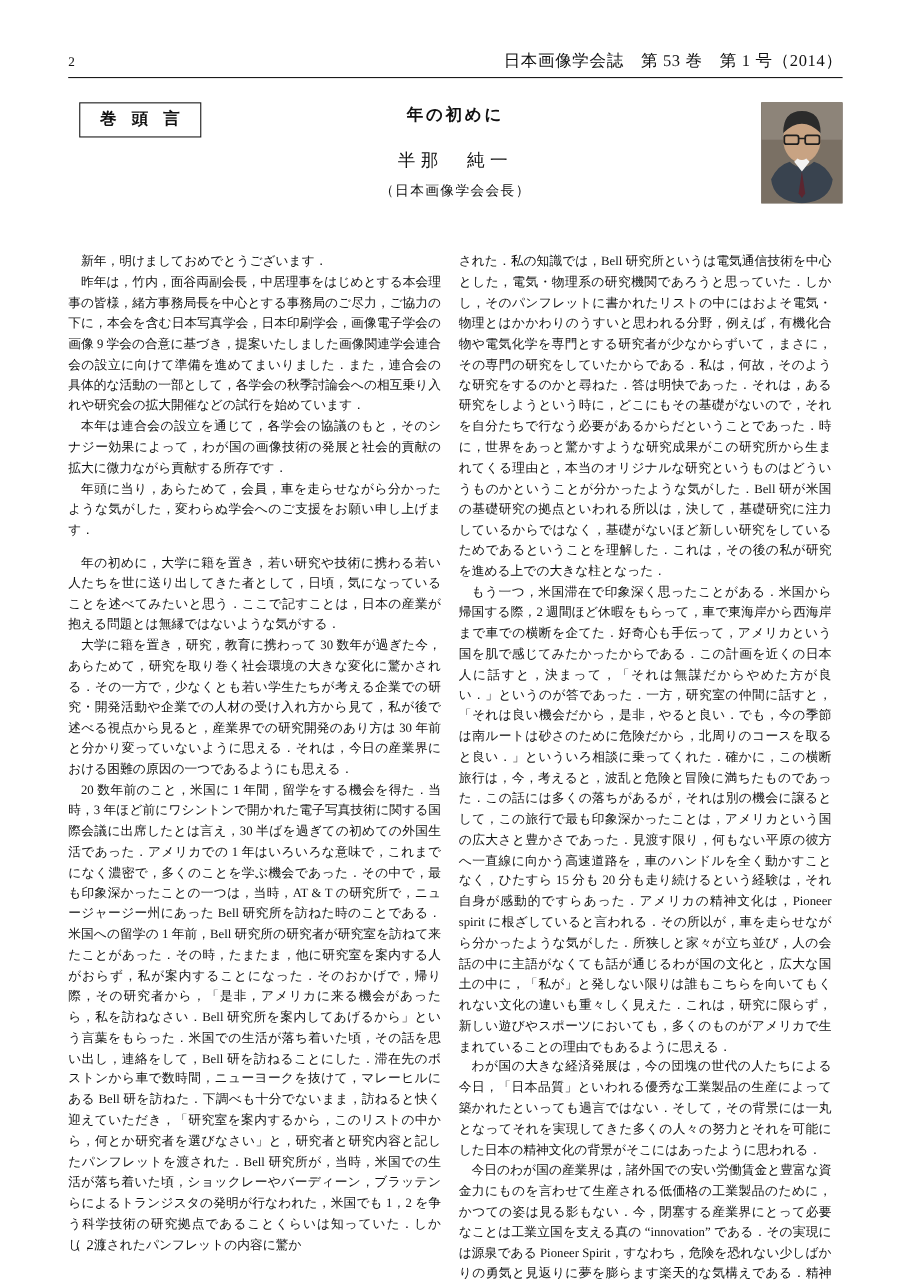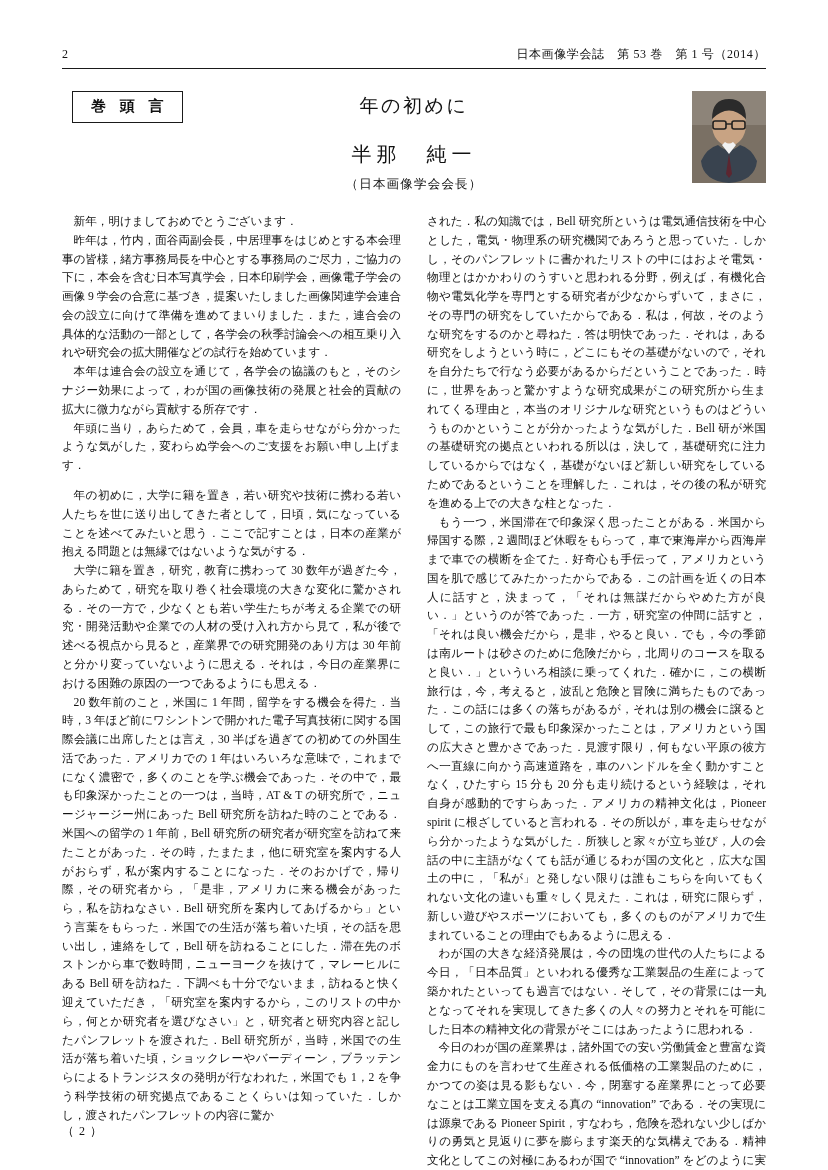--- a/index.html
+++ b/index.html
@@ -29,21 +29,21 @@
     align-items: baseline;
     justify-content: space-between;
     font-size: 11.5px;
     letter-spacing: 0.4px;
     padding-bottom: 5px;
   }
   .runhead .folio {
     font-size: 12px;
   }
   .runhead .journal {
-    font-size: 12px;
+    font-size: 15px;
     letter-spacing: 0.6px;
   }
   .rule {
     border-top: 1px solid #1a1a1a;
     margin: 0 0 22px 0;
   }
   
   .titleblock {
     position: relative;
     min-height: 118px;
@@ -57,50 +57,50 @@
     font-size: 15px;
     letter-spacing: 5px;
     text-indent: 5px;
     font-weight: bold;
   }
   .title-center {
     text-align: center;
     padding-top: 2px;
   }
   .art-title {
-    font-size: 19px;
+    font-size: 15px;
     letter-spacing: 2.5px;
     margin: 0 0 22px 0;
-    font-weight: normal;
+    font-weight: bold;
   }
   .author {
-    font-size: 20px;
+    font-size: 16px;
     letter-spacing: 5px;
     margin: 0 0 8px 0;
   }
   .affil {
     font-size: 12.5px;
     letter-spacing: 1.2px;
     margin: 0;
   }
   .portrait {
     position: absolute;
     right: 0px;
     top: 0px;
     width: 74px;
     height: 92px;
     overflow: hidden;
     background: #6d6358;
   }
   .portrait svg { display: block; }
   
   .columns {
-    margin-top: 4px;
+    margin-top: 18px;
     display: flex;
-    gap: 26px;
+    gap: 16px;
     height: 880px;
   }
   .col {
     width: 339px;
     font-size: 11.6px;
     line-height: 1.62;
     text-align: justify;
     text-justify: inter-character;
   }
   .col p {

